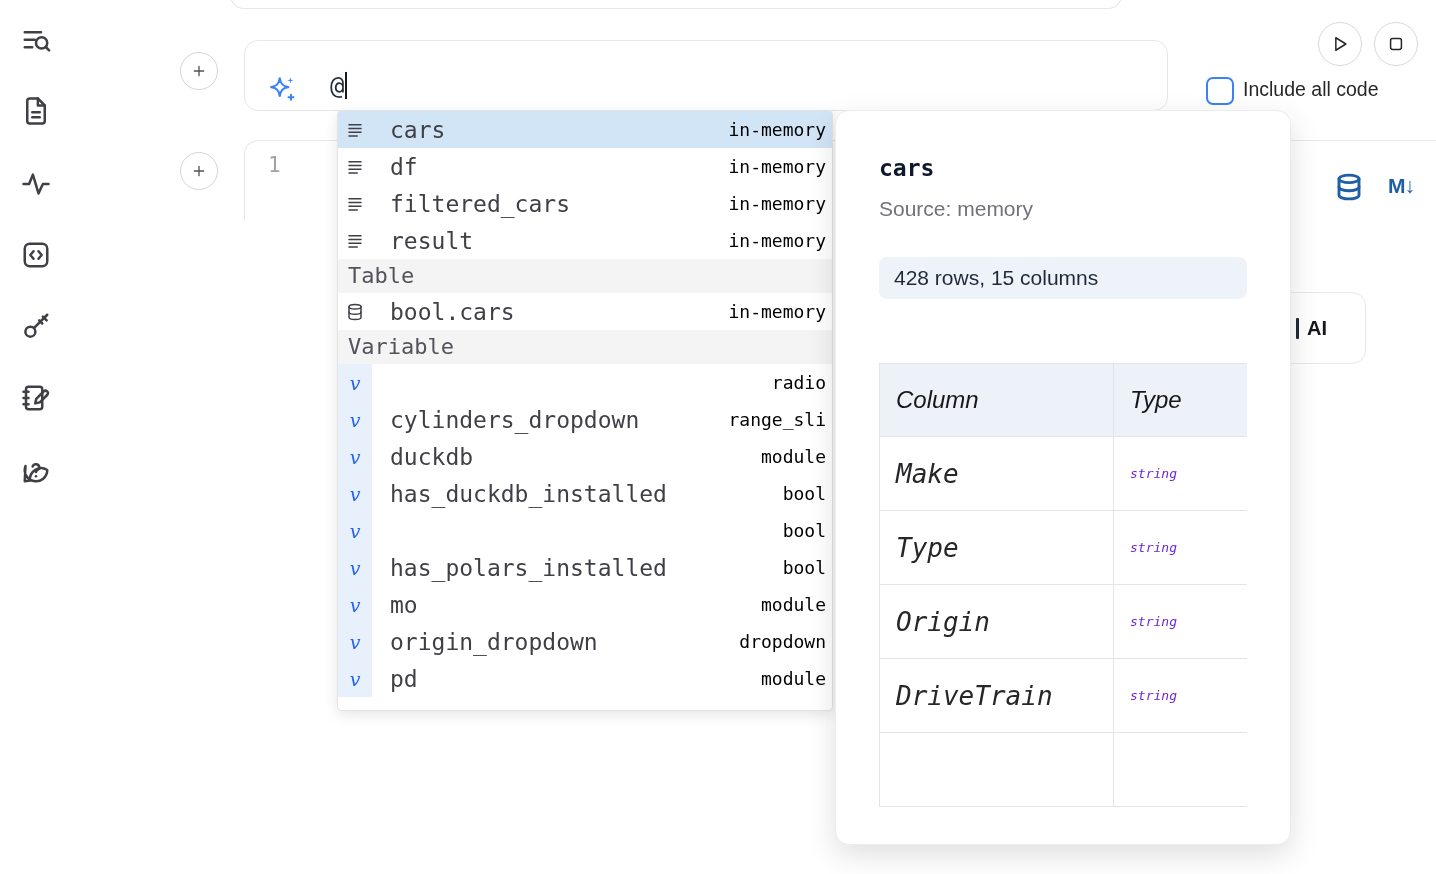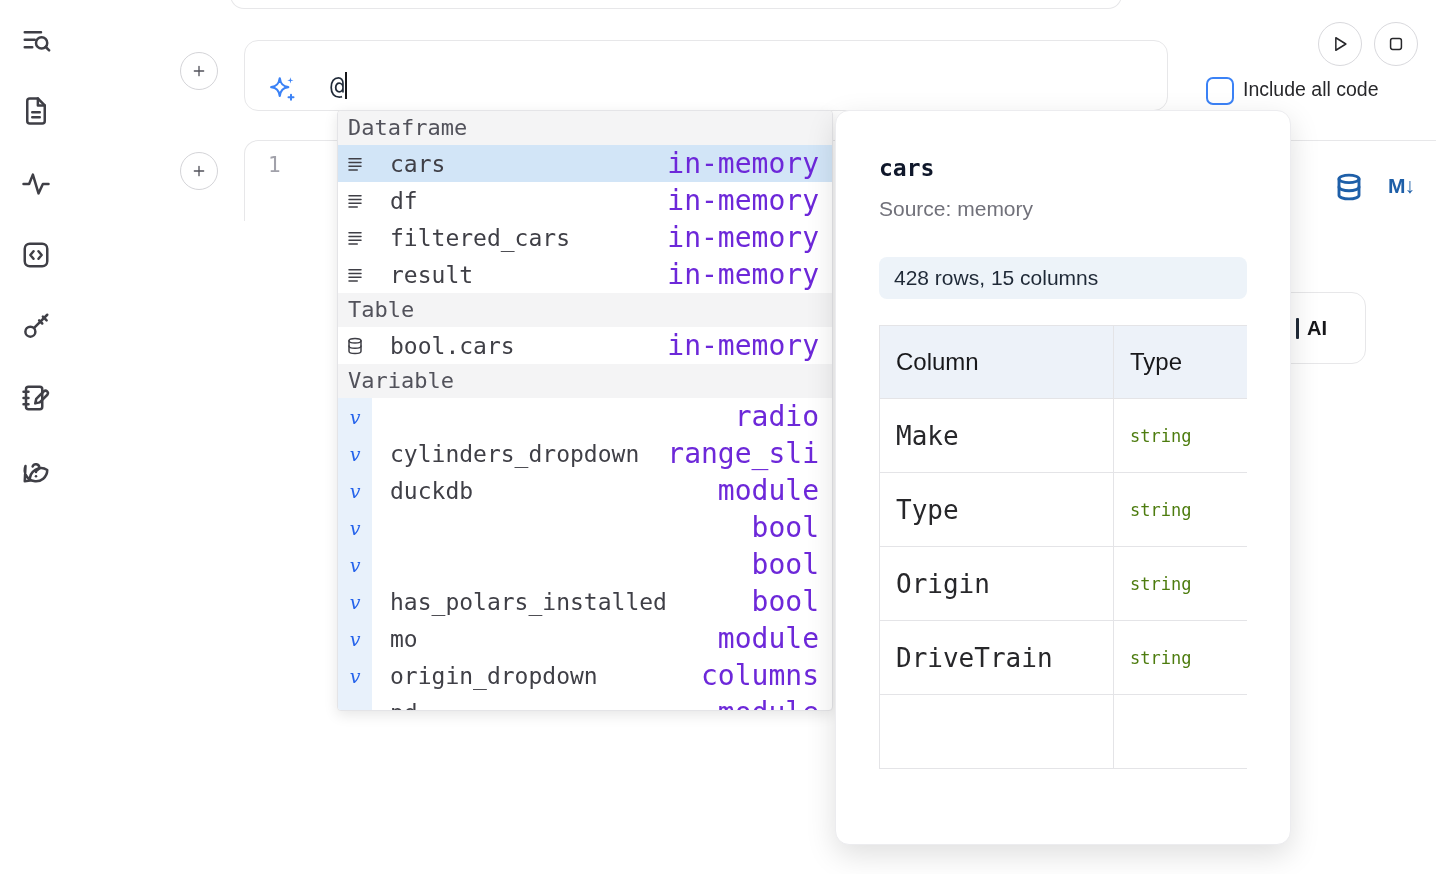--- a/index.html
+++ b/index.html
@@ -65,38 +65,38 @@
   .dd-header{height:34px;line-height:34px;padding-left:10px;background:#f4f4f5;
     color:#52525b;font-size:22px;}
   .dd-row{height:37px;display:flex;align-items:center;cursor:pointer;}
   .dd-row.selected{background:#d2e5f7;}
   .dd-icon{width:34px;height:100%;flex:none;display:flex;align-items:center;justify-content:center;}
   .dd-row.var .dd-icon{background:#e8f1fb;}
   .dd-row.selected .dd-icon{background:transparent;}
   .dd-icon svg{width:18px;height:18px;stroke:#3f3f46;fill:none;stroke-width:2;stroke-linecap:round;}
   .v-glyph{font-family:"DejaVu Serif",serif;font-style:italic;color:#2563eb;font-size:19px;}
   .dd-name{margin-left:18px;font-size:23px;color:#3f3f46;white-space:nowrap;}
-  .dd-type{margin-left:auto;margin-right:13px;font-size:28px;color:#6d28d9;white-space:nowrap;}
+  .dd-type{margin-left:auto;margin-right:6px;font-size:18px;color:#000000;white-space:nowrap;}
 
   
   .preview-card{left:835px;top:110px;width:456px;height:735px;background:#fff;
     border:1px solid #ececef;border-radius:14px;box-shadow:0 10px 30px rgba(0,0,0,.13);
     z-index:30;box-sizing:border-box;padding:0 43px;overflow:hidden;}
   .pv-title{margin-top:44px;font-size:23px;font-weight:bold;color:#0f172a;}
   .pv-source{margin-top:16px;font-size:21px;color:#71717a;}
   .pv-badge{margin-top:36px;background:#edf3f9;border-radius:8px;padding:9px 15px;
     font-size:21px;color:#1f2937;}
-  .pv-table-wrap{margin-top:26px;height:462px;overflow:hidden;}
+  .pv-table-wrap{margin-top:64px;height:462px;overflow:hidden;font-style:italic;}
   table.pv-table{border-collapse:collapse;width:368px;table-layout:fixed;}
   .pv-table th,.pv-table td{border:1px solid #e4e4e7;text-align:left;padding:0 0 0 16px;box-sizing:border-box;}
   .pv-table th{height:73px;background:#edf2f9;font-weight:400;font-size:24px;color:#18181b;}
   .pv-table td{height:74px;}
   .pv-table col.c1{width:234px;} .pv-table col.c2{width:134px;}
   .pv-col-name{font-family:"DejaVu Sans Mono",monospace;font-size:26px;color:#27272a;}
-  .pv-col-type{font-family:"DejaVu Sans Mono",monospace;font-size:17px;color:#4d7c0f;}
+  .pv-col-type{font-family:"DejaVu Sans Mono",monospace;font-size:13px;color:#6d28d9;}
 </style>
 </head>
 <body>
 
 <div>
   <div class="sidebar-icon" style="top:25px">
     <svg viewBox="0 0 24 24">
         <path d="M3 5h13M3 11h8M3 17h6"></path>
         <circle cx="16.5" cy="13.5" r="4.5"></circle>
         <path d="M19.8 16.8 22.5 19.5"></path>
@@ -192,21 +192,20 @@
 </div>
 <div class="abs md-btn">M↓</div>
 
 <div class="abs overlay-ai-btn">
   <span class="stem"></span>
   <span class="lbl">AI</span>
 </div>
 
 <div class="abs dropdown mono">
 
-  <div class="dd-header">Dataframe</div>
 
   <div class="dd-row selected">
     <span class="dd-icon">
         <svg viewBox="0 0 24 24">
           <path d="M4 5h16M4 10h16M4 15h16M4 20h11"></path>
         </svg>
       </span>
     <span class="dd-name">cars</span>
     <span class="dd-type">in-memory</span>
   </div>
@@ -271,20 +270,21 @@
     <span class="dd-icon">
         <span class="v-glyph">v</span>
       </span>
     <span class="dd-name">duckdb</span>
     <span class="dd-type">module</span>
   </div>
   <div class="dd-row var">
     <span class="dd-icon">
         <span class="v-glyph">v</span>
       </span>
+    <span class="dd-name">has_duckdb_installed</span>
     <span class="dd-type">bool</span>
   </div>
   <div class="dd-row var">
     <span class="dd-icon">
         <span class="v-glyph">v</span>
       </span>
     <span class="dd-type">bool</span>
   </div>
   <div class="dd-row var">
     <span class="dd-icon">
@@ -298,21 +298,21 @@
         <span class="v-glyph">v</span>
       </span>
     <span class="dd-name">mo</span>
     <span class="dd-type">module</span>
   </div>
   <div class="dd-row var">
     <span class="dd-icon">
         <span class="v-glyph">v</span>
       </span>
     <span class="dd-name">origin_dropdown</span>
-    <span class="dd-type">columns</span>
+    <span class="dd-type">dropdown</span>
   </div>
   <div class="dd-row var">
     <span class="dd-icon">
         <span class="v-glyph">v</span>
       </span>
     <span class="dd-name">pd</span>
     <span class="dd-type">module</span>
   </div>
 </div>
 

